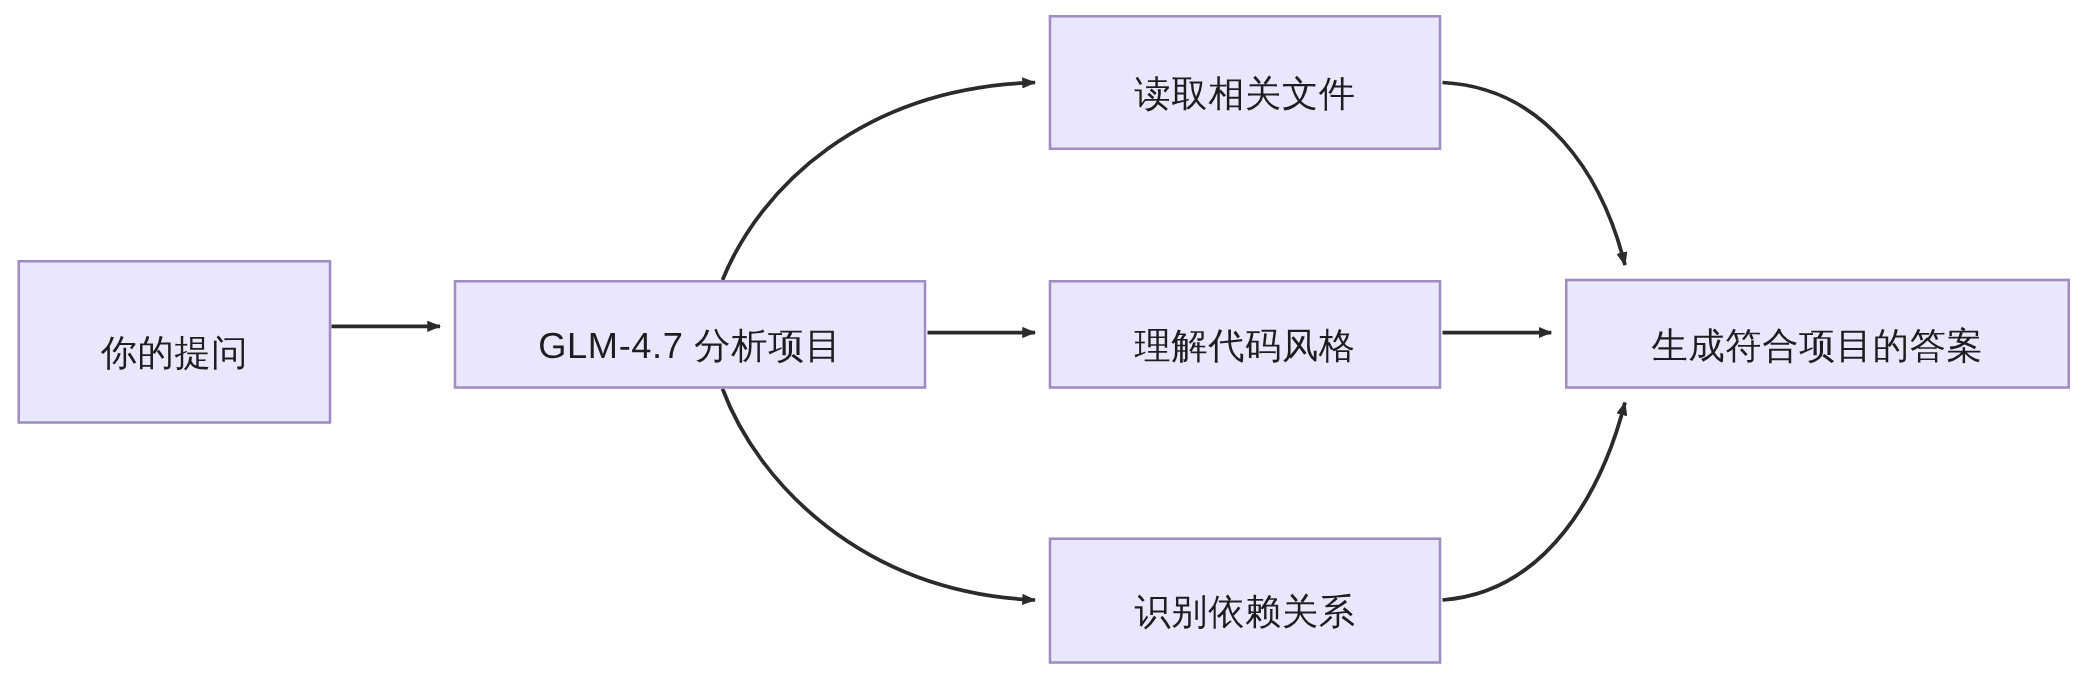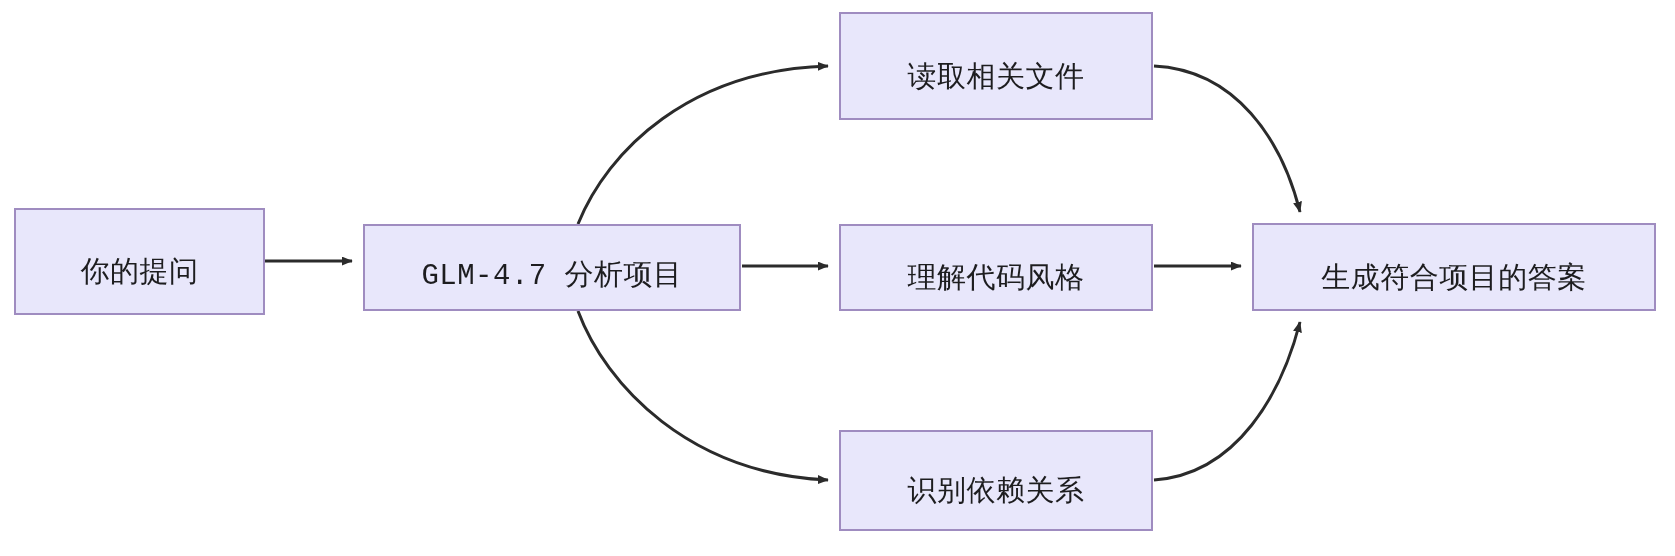--- a/index.html
+++ b/index.html
@@ -40,22 +40,22 @@
     line-height: 1.25;
     letter-spacing: 0.5px;
     white-space: nowrap;
   }
   .node-label {
     display: block;
     margin-top: 20px;
   }
 
   
-  #node-question      { left: 14px;   top: 208px; width: 251px; height: 107px; }
-  #node-analyze       { left: 363px;  top: 224px; width: 378px; height: 87px; font-family: Liberation Mono, monospace;  }
+  #node-question      { left: 14px;   top: 208px; width: 251px; height: 131px; }
+  #node-analyze       { left: 363px;  top: 224px; width: 378px; height: 87px;  }
   #node-read-files    { left: 839px;  top: 12px;  width: 314px; height: 108px; }
   #node-code-style    { left: 839px;  top: 224px; width: 314px; height: 87px;  }
   #node-dependencies  { left: 839px;  top: 430px; width: 314px; height: 101px; }
   #node-answer        { left: 1252px; top: 223px; width: 404px; height: 88px; text-align: right;  }
 </style>
 </head>
 <body>
 
 <div id="diagram">
 

